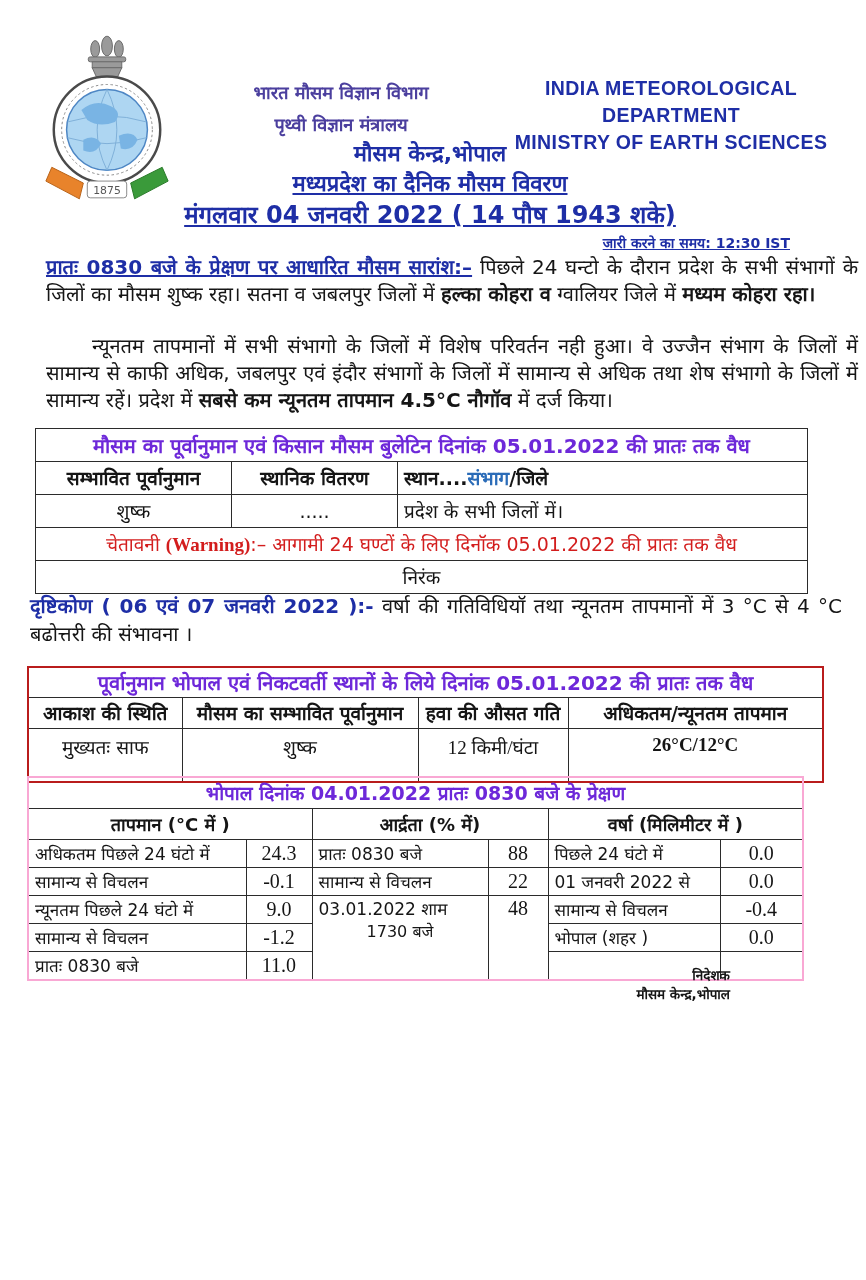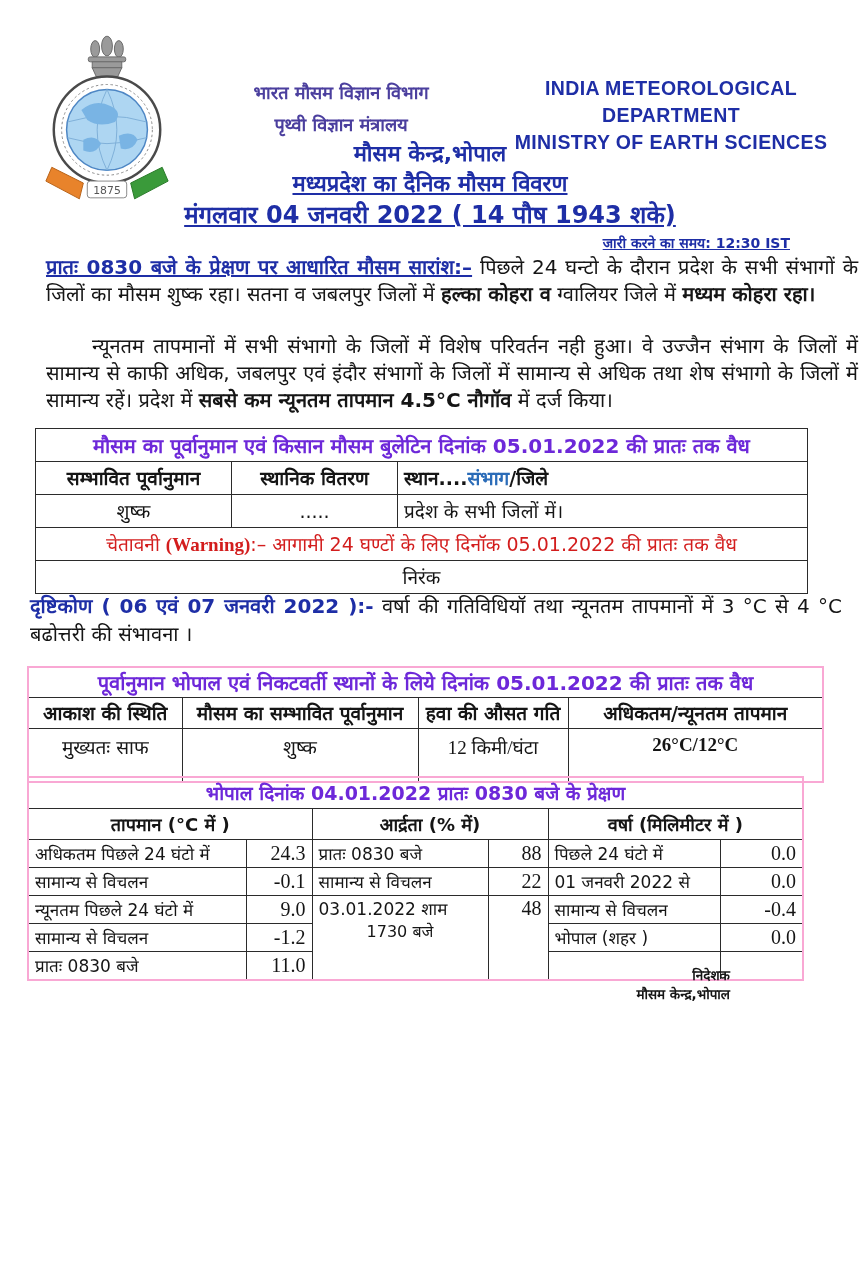--- a/index.html
+++ b/index.html
@@ -59,36 +59,36 @@
   .hl-blue { color: #2b6cb8; }
   .warn-row td { color: #d31d1d; font-size: 19px; text-align: center; }
   .warn-en { font-family: "Liberation Serif", serif; font-weight: bold; }
   .nirank { text-align: center; }
 
   
   .outlook { position: absolute; top: 592px; left: 30px; width: 812px; font-size: 20px; line-height: 28px; text-align: justify; margin: 0; }
   .outlook .blue-label { text-decoration: none; }
 
   
-  .t2 { position: absolute; top: 666px; left: 27px; width: 795px; border: 2px solid #f9a8d4; }
+  .t2 { position: absolute; top: 666px; left: 27px; width: 795px; border: 2px solid #b91c1c; }
   .t2 .c1 { width: 154px; } .t2 .c2 { width: 236px; } .t2 .c3 { width: 150px; } .t2 .c4 { width: 255px; }
   .t2 .hdr td { font-weight: bold; text-align: center; height: 28px; }
   .t2 .data td { height: 46px; vertical-align: top; padding-top: 5px; text-align: center; }
   .t2 .temp-val { font-weight: bold; font-size: 19px; font-family: "Liberation Serif", serif; }
   .t2 .wind-val { font-family: "Liberation Serif", serif; }
 
   
   .t3 { position: absolute; top: 776px; left: 27px; width: 775px; border: 2px solid #f9a8d4; }
   .t3 .cl1 { width: 218px; } .t3 .cv1 { width: 66px; }
   .t3 .cl2 { width: 176px; } .t3 .cv2 { width: 60px; }
   .t3 .cl3 { width: 172px; } .t3 .cv3 { width: 83px; }
   .t3 td { font-size: 17px; height: 25px; }
   .t3 .tbl-title { font-size: 19px; height: 28px; }
   .t3 .sec td { font-weight: bold; text-align: center; font-size: 18px; height: 28px; }
-  .t3 .val { text-align: right; font-family: "Liberation Serif", serif; font-size: 20px; }
+  .t3 .val { text-align: center; font-family: "Liberation Serif", serif; font-size: 20px; }
   .t3 .merged { vertical-align: top; }
   .t3 .merged .m2 { text-align: center; font-size: 16px; }
 
   
   .signature { position: absolute; top: 966px; left: 555px; width: 175px; text-align: right;
     font-size: 13.5px; font-weight: bold; line-height: 19px; }
 </style>
 </head>
 <body>
 

